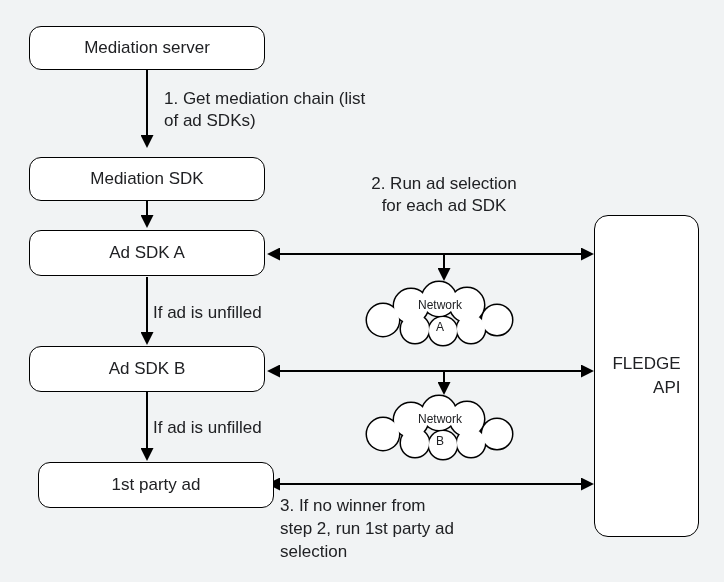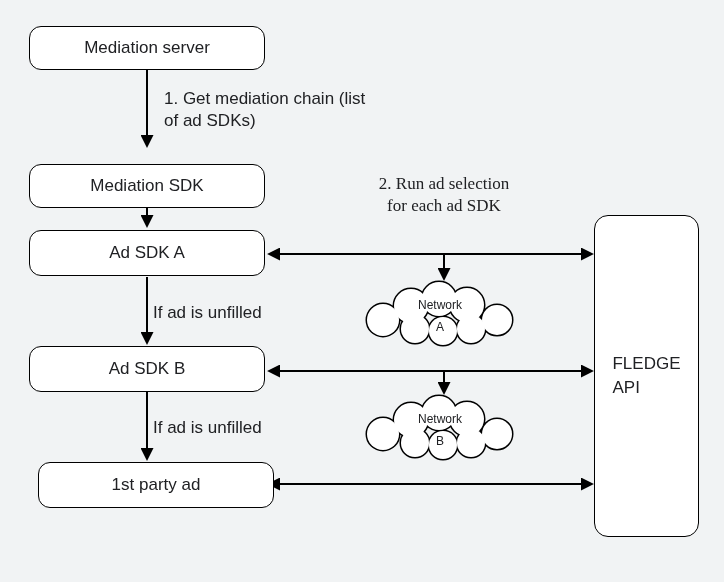--- a/index.html
+++ b/index.html
@@ -12,40 +12,40 @@
     overflow:hidden;
   }
   #wires{position:absolute;left:0;top:0;width:724px;height:582px;}
   .node{
     position:absolute;
     background:#ffffff;
     border:1.5px solid #000000;
     border-radius:12px;
     display:flex;align-items:center;justify-content:center;
     font-size:17px;
-    text-align:left;
+    text-align:right;
     box-sizing:border-box;
   }
   #n-mediation-server{left:29px;top:26px;width:236px;height:44px;}
-  #n-mediation-sdk   {left:29px;top:164px;width:236px;height:44px;}
+  #n-mediation-sdk   {left:29px;top:157px;width:236px;height:44px;}
   #n-ad-sdk-a        {left:29px;top:230px;width:236px;height:46px;}
   #n-ad-sdk-b        {left:29px;top:346px;width:236px;height:46px;}
   #n-first-party     {left:38px;top:462px;width:236px;height:46px;}
   #n-fledge{
     left:594px;top:215px;width:105px;height:322px;
     border-radius:14px;
     white-space:pre-line;line-height:24px;
   }
   .ann{
     position:absolute;
     font-size:17px;line-height:22px;
     white-space:pre-line;
   }
   #ann-step1{left:164px;top:88px;}
-  #ann-step2{left:364px;top:173px;width:160px;text-align:center;font-family:Liberation Serif, serif;}
+  #ann-step2{left:364px;top:173px;width:160px;text-align:center;}
   #ann-unfilled-a{left:153px;top:302px;}
   #ann-unfilled-b{left:153px;top:417px;}
   #ann-step3{left:280px;top:494px;line-height:23px;}
   .cloud-label{
     position:absolute;width:150px;
     text-align:center;
     font-size:12px;line-height:22px;
     white-space:pre-line;
   }
   #cl-a{left:365px;top:294px;}
@@ -137,14 +137,17 @@
 A</div>
   <div class="cloud-label" id="cl-b">Network
 B</div>
 
   <div class="ann" id="ann-step1">1. Get mediation chain (list
 of ad SDKs)</div>
   <div class="ann" id="ann-step2">2. Run ad selection
 for each ad SDK</div>
   <div class="ann" id="ann-unfilled-a">If ad is unfilled</div>
   <div class="ann" id="ann-unfilled-b">If ad is unfilled</div>
+  <div class="ann" id="ann-step3">3. If no winner from
+step 2, run 1st party ad
+selection</div>
 
 </div>
 
 </body></html>

